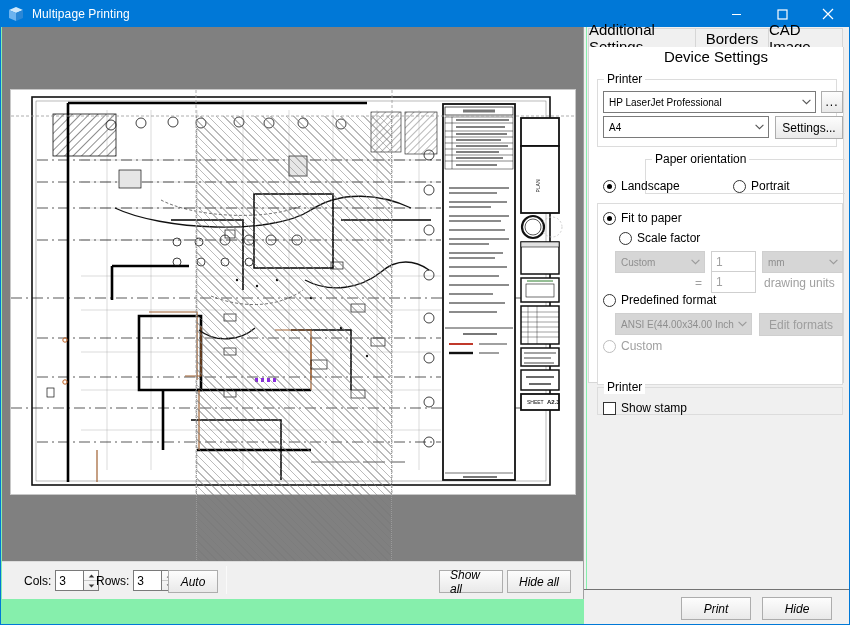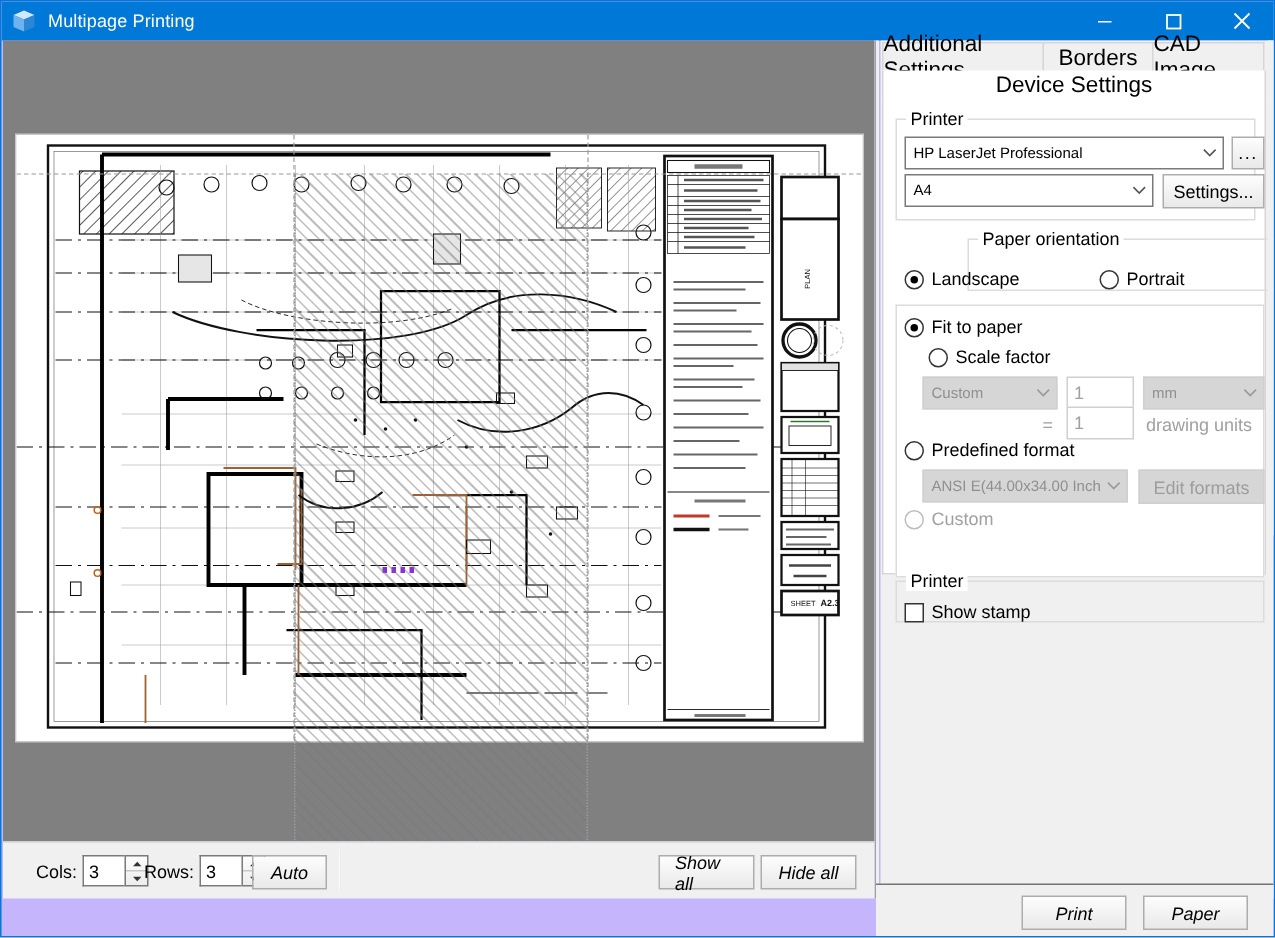--- a/index.html
+++ b/index.html
@@ -7,21 +7,21 @@
     margin: 0; padding: 0;
     width: 850px; height: 625px;
     overflow: hidden;
     font-family: "Liberation Sans", sans-serif;
     font-size: 12px;
     background: #f0f0f0;
   }
   .app {
     position: relative;
     width: 850px; height: 625px;
-    background: #c4b5fd;
+    background: #86efac;
     border: 1px solid #0078d7;
     overflow: hidden;
   }
 
   
   .titlebar {
     position: absolute; left: 0; top: 0;
     width: 850px; height: 26px;
     background: #0078d7;
     display: flex; align-items: center;
@@ -686,16 +686,16 @@
         <span class="mark"></span>
         <span>Show stamp</span>
       </div>
     </div>
 
     <div class="vscroll"></div>
   </div>
 
   <div class="footer">
     <span class="btn" style="left:97px;">Print</span>
-    <span class="btn" style="left:178px;">Paper</span>
+    <span class="btn" style="left:178px;">Hide</span>
   </div>
 
 </div>
 
 </body></html>

